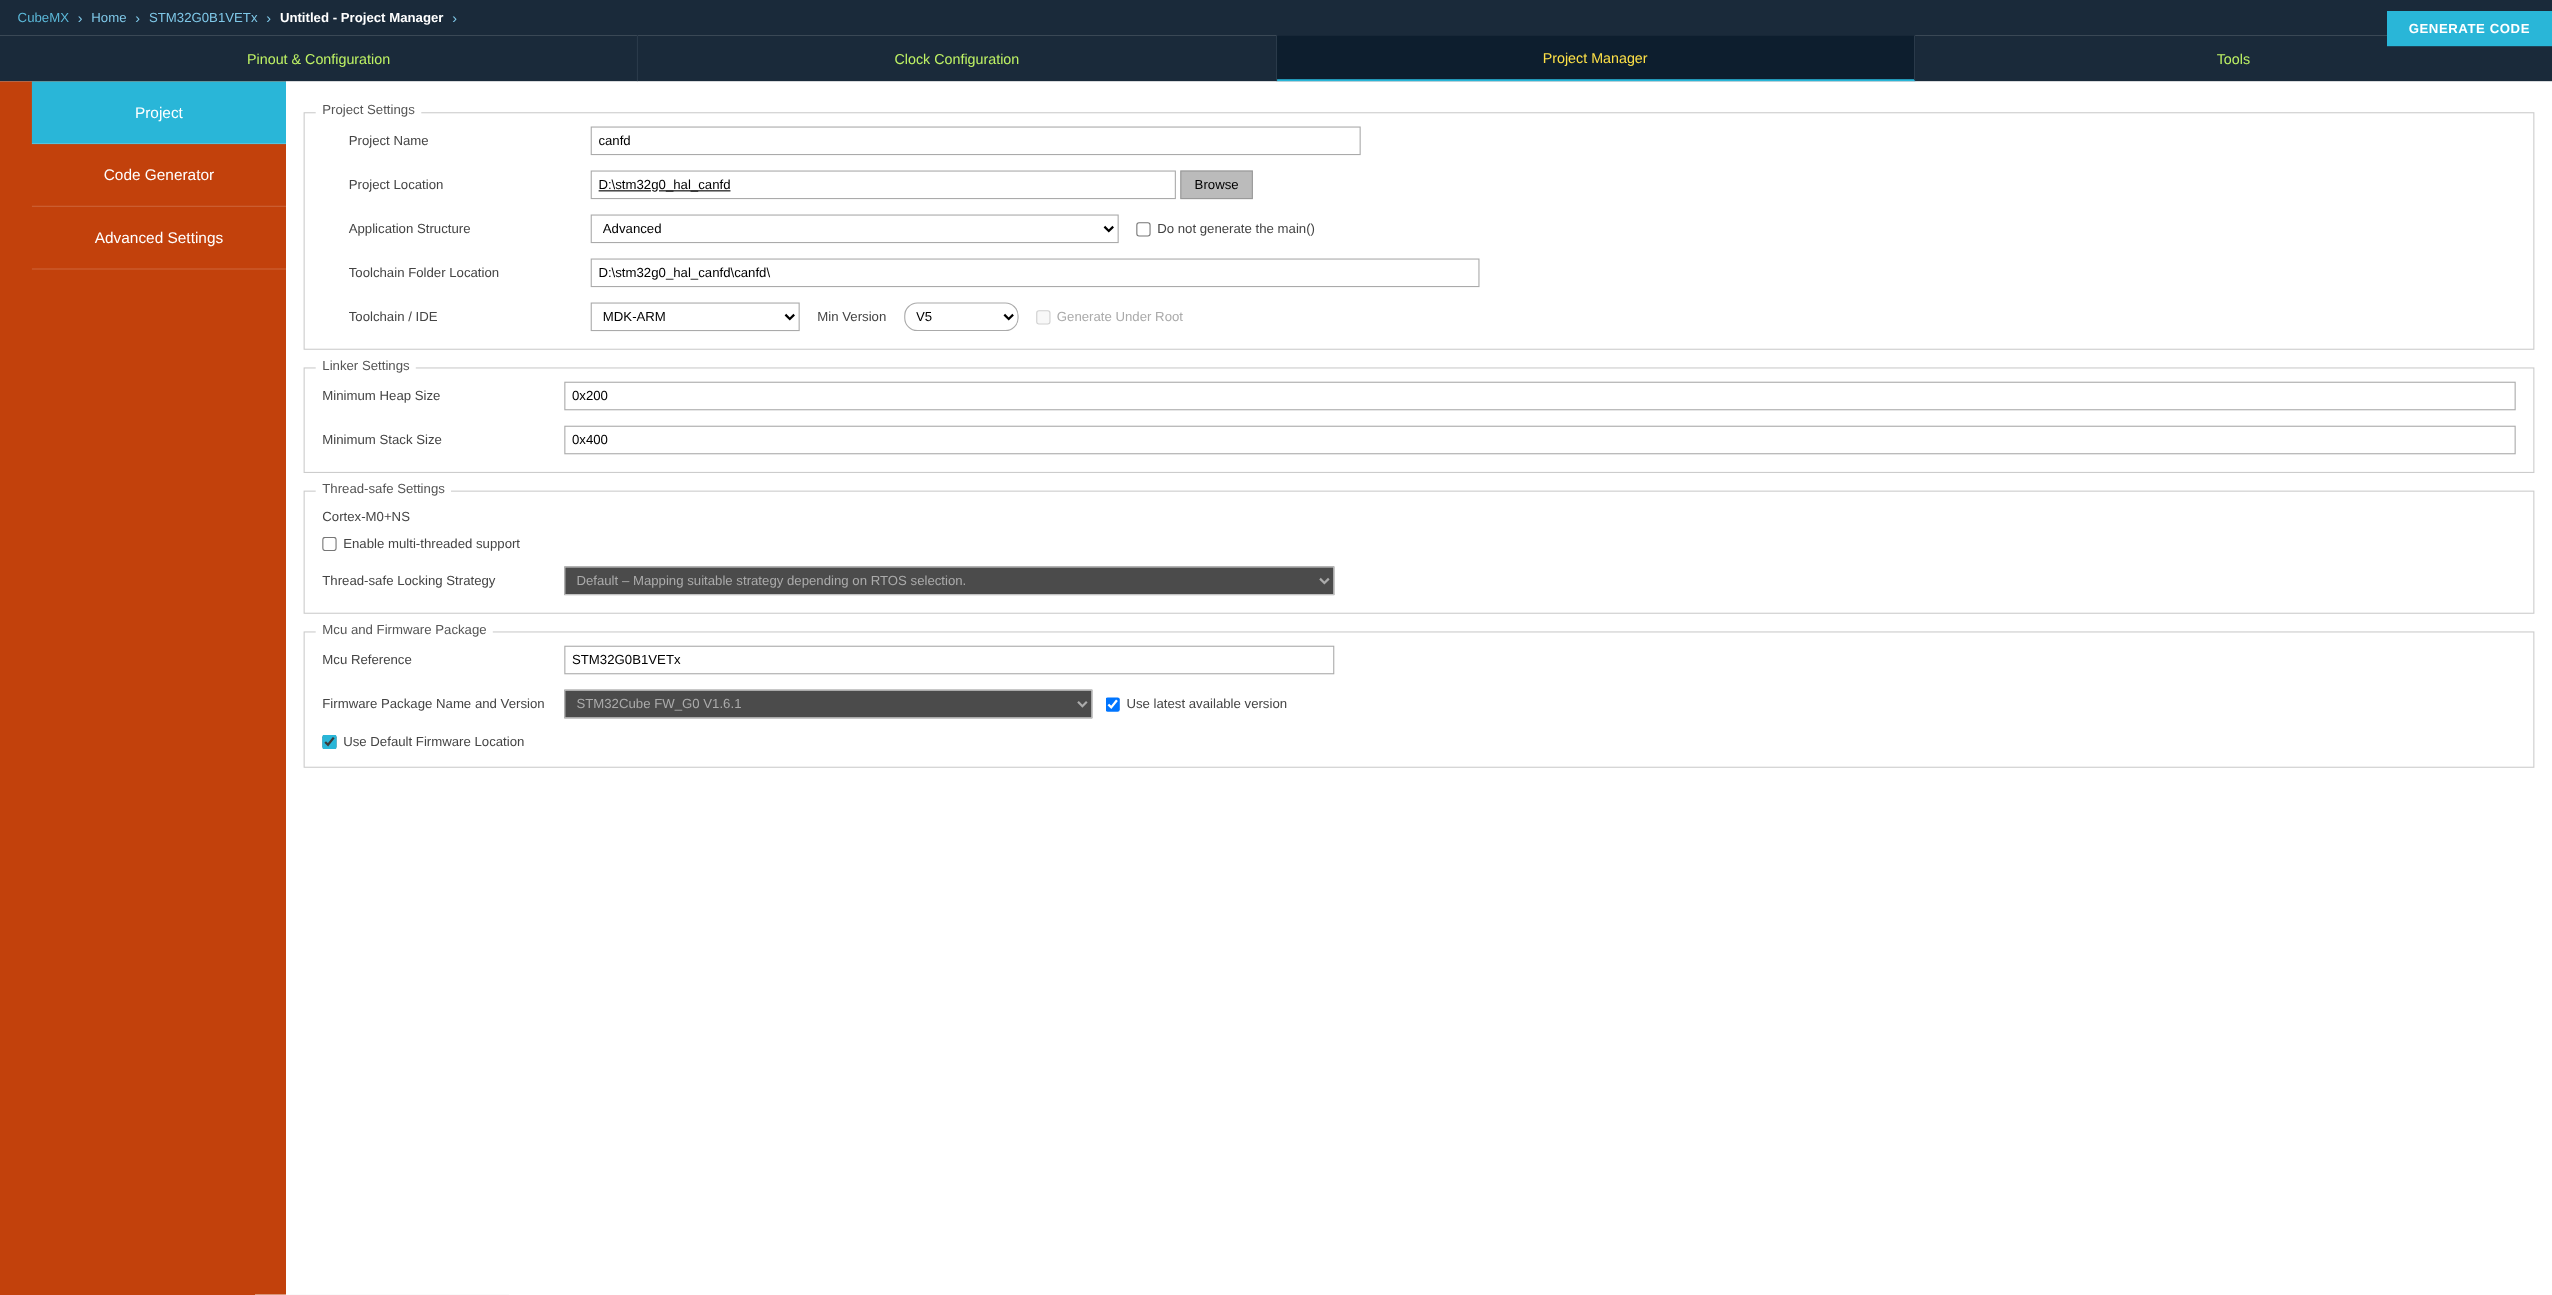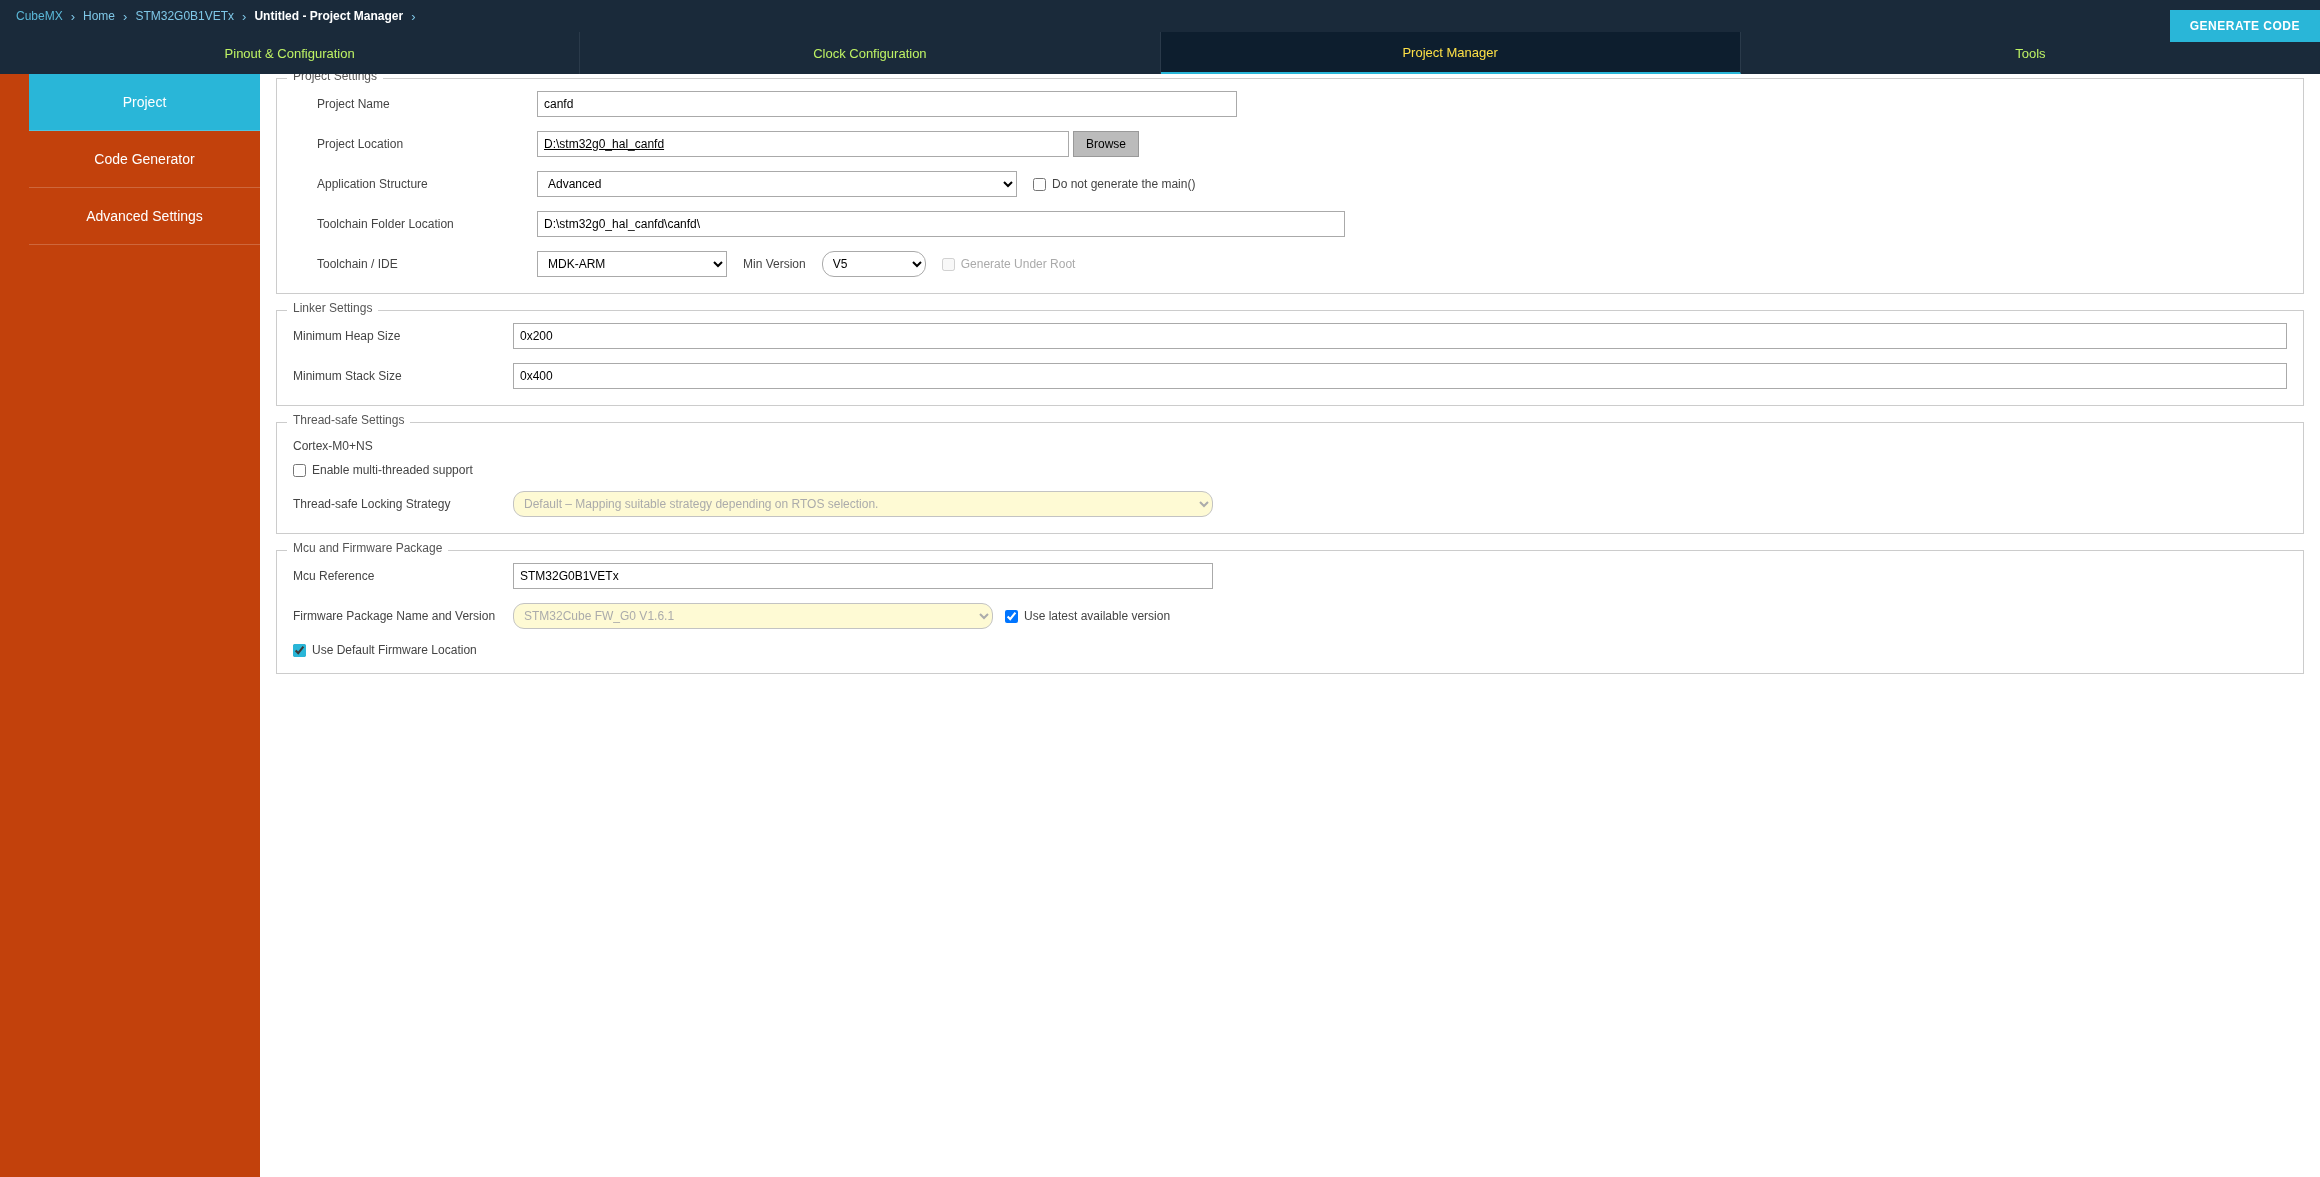--- a/index.html
+++ b/index.html
@@ -188,23 +188,22 @@
     .version-select { width: 104px; border-radius: 12px; }
 
     .thread-desc {
       font-size: 12px;
       color: #444;
       margin-bottom: 10px;
       margin-top: 4px;
     }
 
     .disabled-select {
-      background: #fef9c3;
+      background: #000000;
       color: #888;
-      border-radius: 11px;
     }
 
     .firmware-row {
       display: flex;
       align-items: center;
       gap: 12px;
     }
     .firmware-select { width: 480px; }
 
     .use-default-row {
@@ -264,21 +263,21 @@
     <div class="sidebar-item">
       <span>Code Generator</span>
     </div>
     <div class="sidebar-item">
       <span>Advanced Settings</span>
     </div>
   </div>
 
   <div class="content-area">
 
-    <div class="section-group" style="margin-top:4px;padding-left:40px;">
+    <div class="section-group" style="margin-top:28px;padding-left:40px;">
       <span class="section-title">Project Settings</span>
 
       <div class="form-row">
         <div class="form-label">Project Name</div>
         <div class="form-control">
           <input type="text" style="width: 700px;" value="canfd">
         </div>
       </div>
 
       <div class="form-row">

